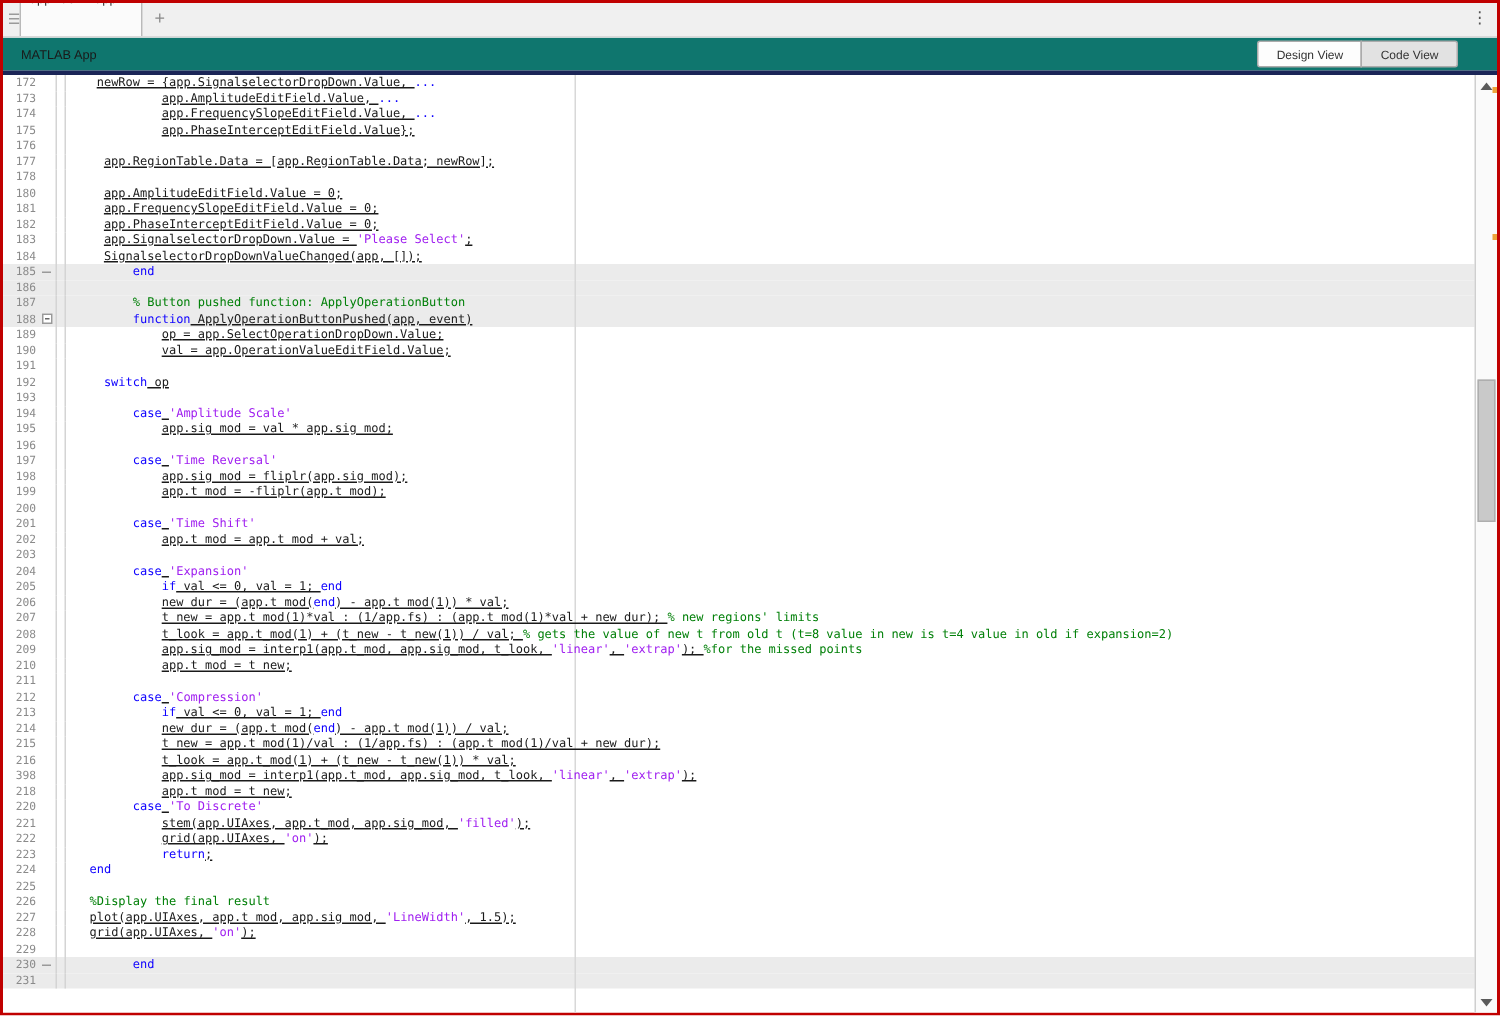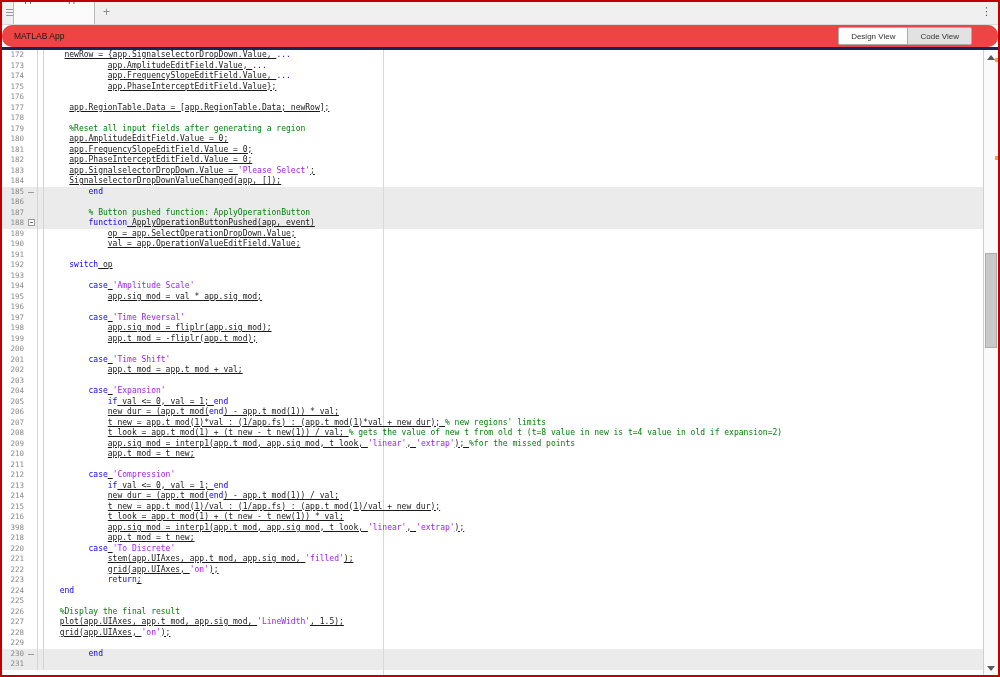--- a/index.html
+++ b/index.html
@@ -10,21 +10,21 @@
   .tabbar{position:relative;height:22px;background:#f0f0f0;border-bottom:1px solid #d9d9d9;}
   .grip{position:absolute;left:4px;top:5px;width:7px;height:12px;}
   .grip i{display:block;height:1px;background:#9a9a9a;margin:2px 0;}
   .tab{position:absolute;left:11px;bottom:0;height:19px;display:flex;align-items:center;
        padding:16px 6px;background:#fbfbfb;border:1px solid #b9b9b9;border-bottom:none;
        font-size:8.5px;color:#333;cursor:default;}
   .tab .close{margin-left:5px;color:#777;font-size:9px;line-height:9px;}
   .newtab{position:absolute;left:101px;top:4px;font-size:12px;color:#8a8a8a;line-height:12px;}
   .overflow{position:absolute;right:6px;top:3px;font-size:11px;color:#555;}
   
-  .toolbar{height:22px;background:#ef4444;display:flex;align-items:center;padding:0 12px;border-radius:10px;}
+  .toolbar{height:22px;background:#0f766e;display:flex;align-items:center;padding:0 12px;}
   .apptitle{font-size:8.5px;color:#1a1a1a;}
   .viewbtns{margin-left:auto;margin-right:14px;display:flex;}
   .vbtn{font-size:8px;color:#333;background:#fdfdfd;border:1px solid #ababab;
         padding:3px 12px;height:18px;box-sizing:border-box;display:flex;align-items:center;}
   .vbtn.left{border-radius:2px 0 0 2px;text-align:right;}
   .vbtn.right{border-radius:0 2px 2px 0;margin-left:-1px;background:#e2e2e2;}
   .navy{height:3px;background:#1b2557;}
   
   .editor{position:relative;flex:1;background:#fff;overflow:hidden;height:626px;}
   .rows{position:absolute;left:0;top:0;right:14px;bottom:0;overflow:hidden;}
@@ -119,26 +119,20 @@
           <span class="gsep"></span>
           <pre class="ltext">    <span class="tk-c">app.RegionTable.Data = [app.RegionTable.Data; newRow];</span></pre>
         </div>
         <div class="row">
           <span class="lnum">178</span>
           <span class="fold"></span>
           <span class="gsep"></span>
           <pre class="ltext"></pre>
         </div>
         <div class="row">
-          <span class="lnum">179</span>
-          <span class="fold"></span>
-          <span class="gsep"></span>
-          <pre class="ltext">    <span class="tk-m">%Reset all input fields after generating a region</span></pre>
-        </div>
-        <div class="row">
           <span class="lnum">180</span>
           <span class="fold"></span>
           <span class="gsep"></span>
           <pre class="ltext">    <span class="tk-c">app.AmplitudeEditField.Value = 0;</span></pre>
         </div>
         <div class="row">
           <span class="lnum">181</span>
           <span class="fold"></span>
           <span class="gsep"></span>
           <pre class="ltext">    <span class="tk-c">app.FrequencySlopeEditField.Value = 0;</span></pre>

